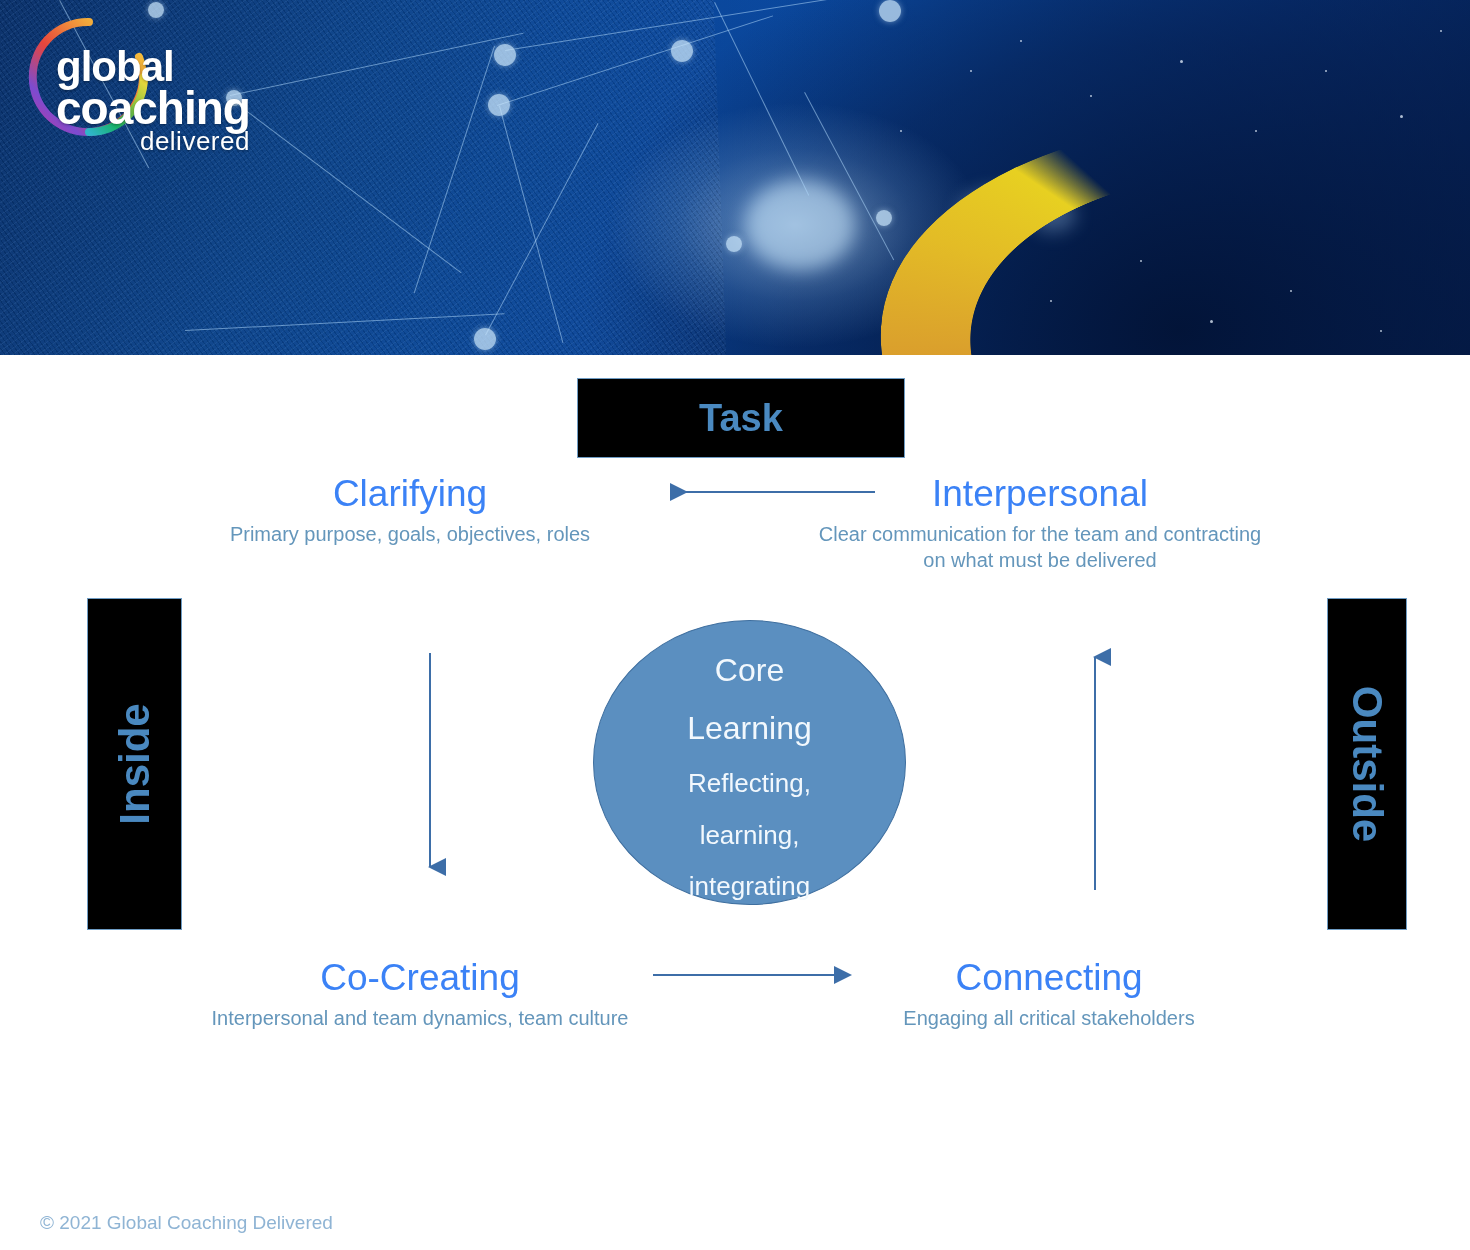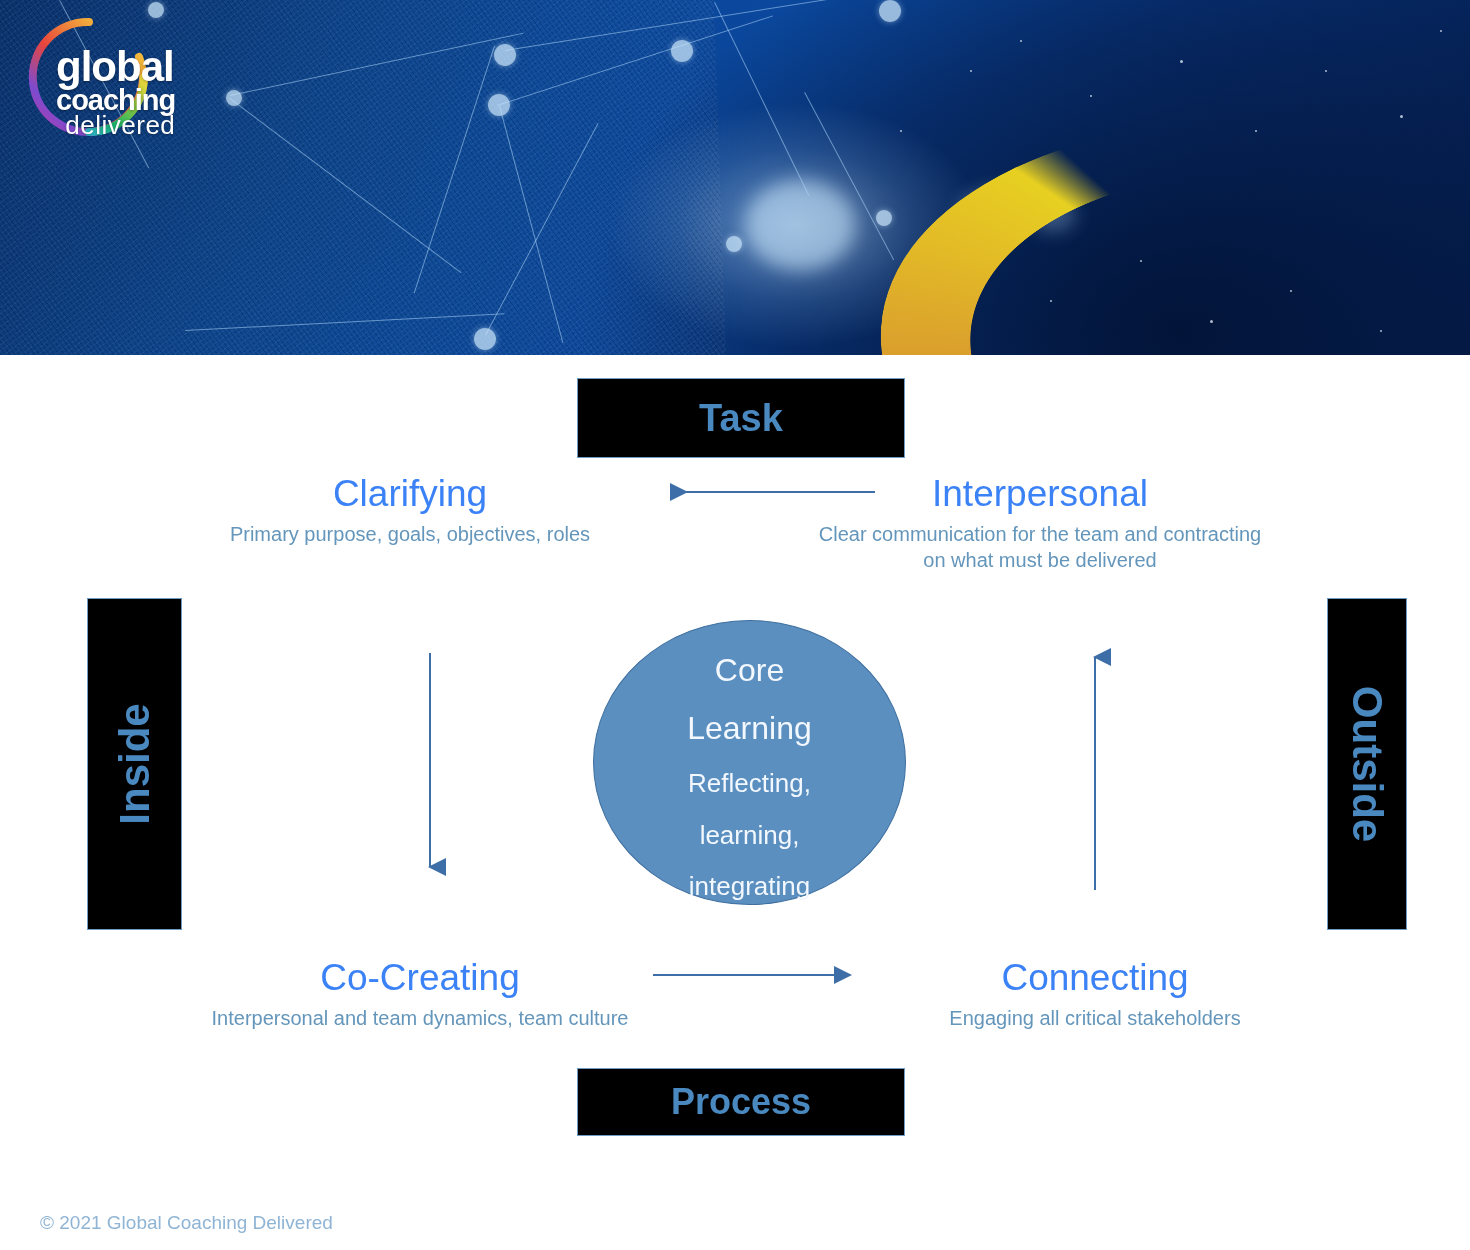--- a/index.html
+++ b/index.html
@@ -49,21 +49,21 @@
 
   
   .logo{position:absolute;left:18px;top:8px;width:270px;height:140px;}
   .logo-ring{position:absolute;left:8px;top:6px;width:126px;height:126px;}
   .logo-text{
     position:absolute;left:38px;top:40px;
     color:#ffffff;font-weight:700;line-height:.92;
     text-shadow:0 1px 3px rgba(0,0,0,.35);
   }
   .logo-l1{font-size:42px;letter-spacing:-1px;}
-  .logo-l2{font-size:29px;letter-spacing:-1px;}
+  .logo-l2{font-size:46px;letter-spacing:-1px;}
   .logo-l3{font-size:26px;font-weight:400;text-align:right;margin-top:1px;letter-spacing:.5px;}
 
   
   .stage{position:absolute;left:0;top:355px;width:1470px;height:895px;background:#fff;}
 
   .labelbox{
     position:absolute;border:1.6px solid #6e9cc4;background:#000000;
     display:flex;align-items:center;justify-content:center;
     color:#4a89c0;font-weight:700;
   }
@@ -75,21 +75,21 @@
   #inside-box .vlabel{transform:rotate(-90deg);}
   #outside-box .vlabel{transform:rotate(90deg);}
 
   .quad{position:absolute;text-align:center;color:#5b8aaf;}
   .quad .qtitle{font-size:37px;line-height:1.15;color:#3b82f6;}
   .quad .qdesc{font-size:20px;line-height:1.32;color:#6496bb;margin-top:5px;}
 
   #q-clarifying{left:130px;top:118px;width:560px;}
   #q-commissioning{left:700px;top:118px;width:680px;}
   #q-cocreating{left:100px;top:602px;width:640px;}
-  #q-connecting{left:810px;top:602px;width:570px;text-align:center;}
+  #q-connecting{left:764px;top:602px;width:570px;text-align:center;}
 
   .circle{
     position:absolute;left:593px;top:265px;width:313px;height:285px;
     border-radius:50%;
     background:#5b8fc0;border:1.5px solid #3f6f9f;
     display:flex;flex-direction:column;align-items:center;
     box-sizing:border-box;padding-top:28px;
     color:#f2f8fd;
     justify-content:space-between;
   }
@@ -200,23 +200,20 @@
     <line x1="875" y1="137" x2="672" y2="137" stroke="#3d6ea8" stroke-width="2" marker-end="url(#ahL)"></line>
     <line x1="430" y1="298" x2="430" y2="512" stroke="#3d6ea8" stroke-width="2" marker-end="url(#ahD)"></line>
     <line x1="653" y1="620" x2="836" y2="620" stroke="#3d6ea8" stroke-width="2" marker-end="url(#ahR)"></line>
     <line x1="1095" y1="535" x2="1095" y2="302" stroke="#3d6ea8" stroke-width="2" marker-end="url(#ahU)"></line>
   </svg>
 
   <div class="labelbox" id="task-box">
     <span>Task</span>
   </div>
 
-  <div class="labelbox" id="process-box">
-    <span>Process</span>
-  </div>
 
   <div class="labelbox" id="inside-box">
     <span class="vlabel">Inside</span>
   </div>
 
   <div class="labelbox" id="outside-box">
     <span class="vlabel">Outside</span>
   </div>
 
   <div class="quad" id="q-clarifying">

